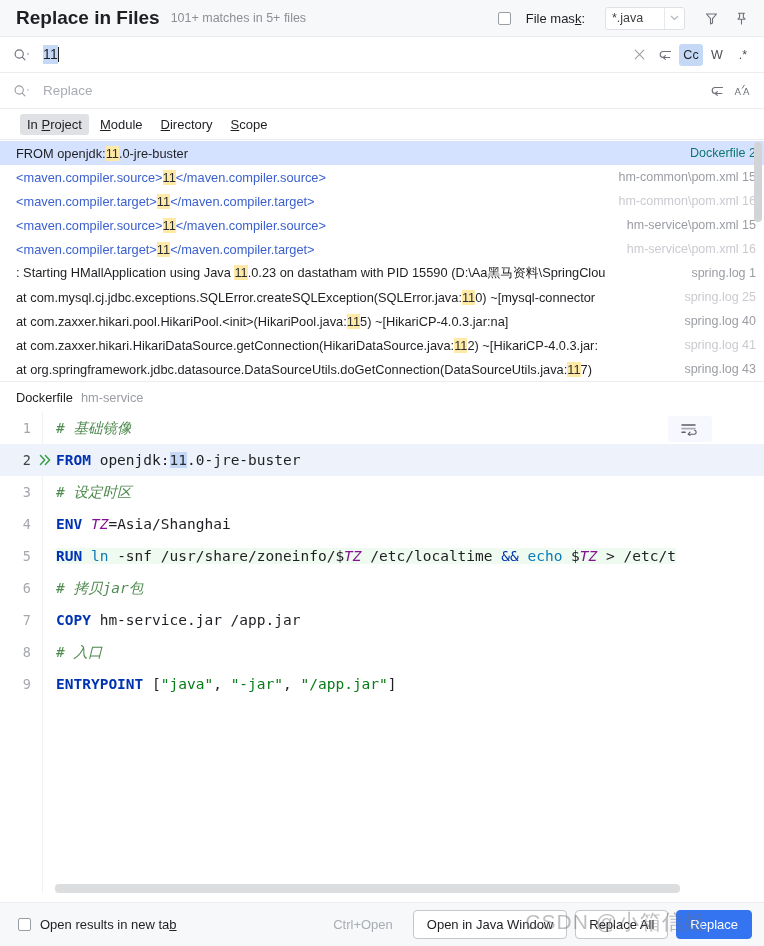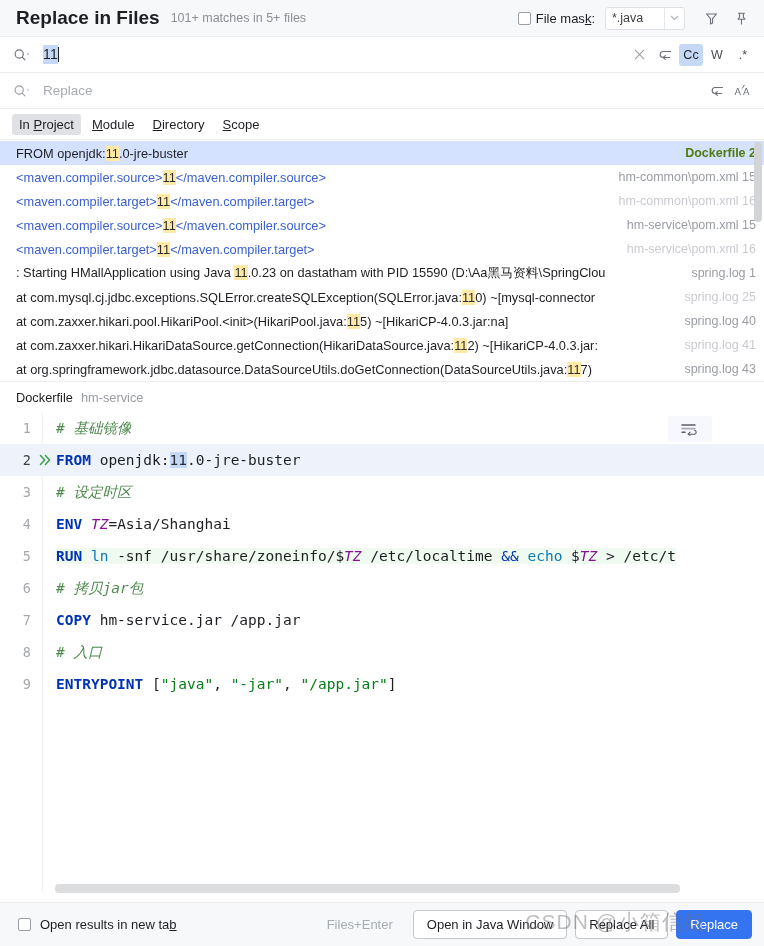--- a/index.html
+++ b/index.html
@@ -18,21 +18,21 @@
   .header {
     height: 37px;
     background: #f7f8fa;
     border-bottom: 1px solid #ebecf0;
     display: flex; align-items: center;
     padding: 0 10px 0 16px;
   }
   .hdr-title { font-size: 19px; font-weight: bold; color: #1e1f22; }
   .hdr-matches { font-size: 12.5px; color: #8c8f94; margin-left: 11px; }
   .hdr-spacer { flex: 1; }
-  .filemask-wrap { display: flex; align-items: center; gap: 5px; }
+  .filemask-wrap { display: flex; align-items: center; gap: 15px; }
   .cbx {
     width: 13px; height: 13px; border: 1px solid #9a9da3;
     border-radius: 2px; background: #fff; display: inline-block;
   }
   .filemask-label { font-size: 13px; color: #1e1f22; }
   .filemask-label u { text-decoration: underline; }
   .mask-combo {
     display: flex; align-items: stretch; margin-left: 5px;
     border: 1px solid #dfe1e5; border-radius: 3px; background: #fff;
     height: 23px; overflow: hidden;
@@ -77,21 +77,21 @@
   .tgl {
     width: 24px; height: 22px; display: flex; align-items: center;
     justify-content: center; border-radius: 3px;
     font-size: 12.5px; color: #4a4d53;
   }
   .tgl.on { background: #c5d9f7; color: #1f2126; }
 
   
   .tabs {
     height: 31px; display: flex; align-items: center; gap: 4px;
-    padding: 0 12px; border-bottom: 1px solid #ebecf0; background: #fff;
+    padding: 0 20px; border-bottom: 1px solid #ebecf0; background: #fff;
   }
   .tab {
     font-size: 13px; color: #1e1f22; padding: 3px 7px; border-radius: 3px;
   }
   .tab.active { background: #dfe1e5; }
   .tab u { text-decoration: underline; }
 
   
   .results {
     position: relative; background: #fff;
@@ -102,21 +102,21 @@
     height: 24px; display: flex; align-items: center;
     padding: 0 8px 0 16px; font-size: 12.8px; white-space: nowrap;
     position: relative;
   }
   .res-row.selected { background: #d4e2ff; }
   .res-text { flex: 1; overflow: hidden; text-overflow: clip; }
   .res-file {
     color: #9a9da3; font-size: 12.5px; padding-left: 10px; flex: none;
   }
   .res-row.dim .res-file { color: #c9cbd0; }
-  .res-row.selected .res-file { color: #4d7c0f; font-weight: bold; }
+  .res-row.selected .res-file { color: #0f766e; }
   .hl { background: #ffe9a6; }
   .xml-tag { color: #3a5fcd; }
   .plain { color: #1e1f22; }
   .res-scrollbar {
     position: absolute; right: 2px; top: 2px; width: 8px; height: 80px;
     background: #d3d4d7; border-radius: 4px;
   }
 
   
   .preview-head {
@@ -372,20 +372,20 @@
     </div>
     <div class="h-scroll"></div>
   </div>
 
   <div class="footer">
     <div class="foot-cbx">
       <span class="cbx"></span>
       <span class="foot-label">Open results in new ta<u>b</u></span>
     </div>
     <div class="foot-spacer"></div>
-    <span class="shortcut">Files+Enter</span>
+    <span class="shortcut">Ctrl+Open</span>
     <div class="btn">Open in Java Window</div>
     <div class="btn">Replace All</div>
     <div class="btn primary">Replace</div>
     <div class="watermark">CSDN @小箱信姐</div>
   </div>
 
 </div>
 
 </body></html>

